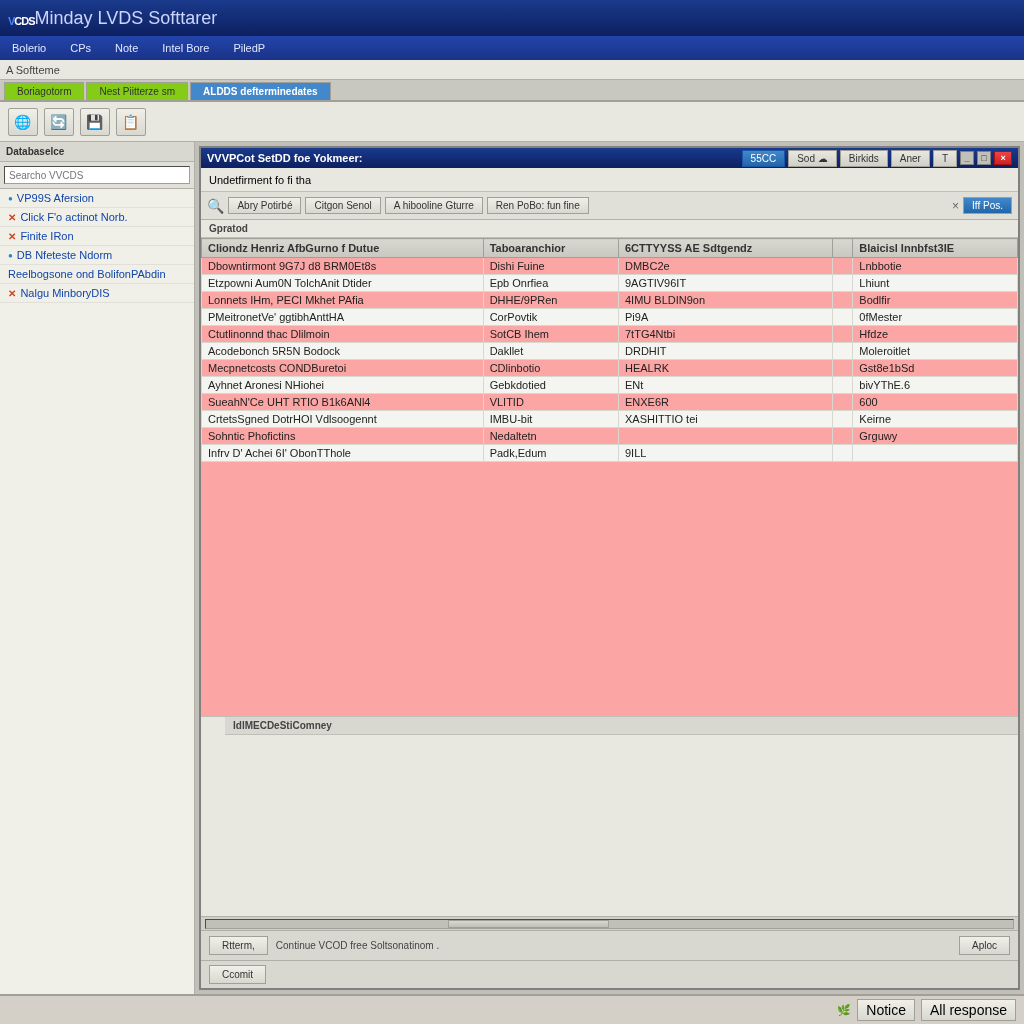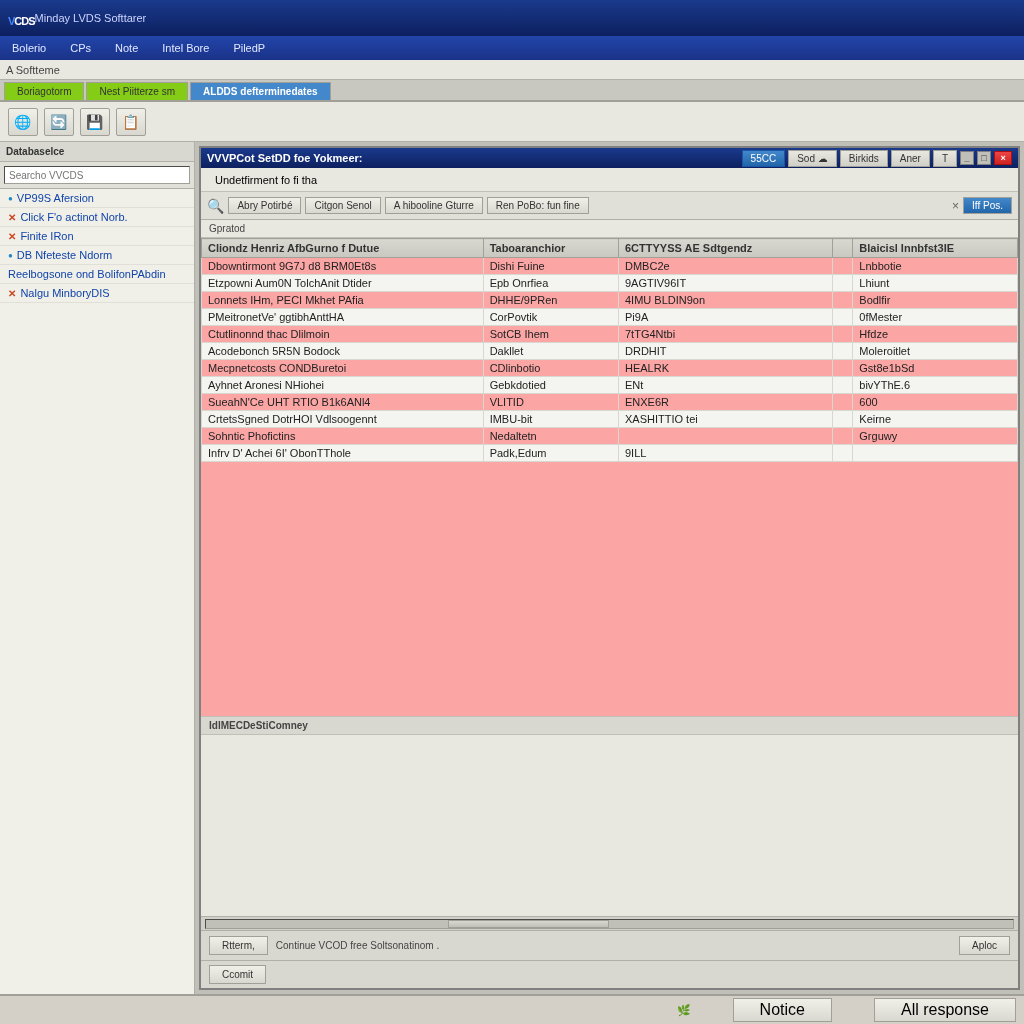--- a/index.html
+++ b/index.html
@@ -15,21 +15,21 @@
       color: white;
     }
     .title-bar-logo {
       font-size: 22px;
       font-weight: bold;
       color: white;
       margin-right: 0;
       letter-spacing: -1px;
     }
     .title-bar-logo span { color: #4488ff; }
-    .title-bar-text { font-size: 11px; color: #ccd4ff; }
+    .title-bar-text { font-size: 18px; color: #ccd4ff; }
 
     
     .menu-bar {
       background: linear-gradient(to bottom, #2244aa, #1a3388);
       height: 24px;
       display: flex;
       align-items: center;
       padding: 0 8px;
       color: white;
       gap: 16px;
@@ -206,30 +206,30 @@
       cursor: pointer;
       color: #333;
     }
     .dialog-btn.active { background: linear-gradient(to bottom, #4488cc, #2266aa); color: white; }
 
     .search-filter-row {
       background: #e8e8e0;
       height: 24px;
       display: flex;
       align-items: center;
-      padding: 0 14px;
+      padding: 0 8px;
       gap: 6px;
       border-bottom: 1px solid #c0c0b8;
       font-size: 10px;
     }
 
     .results-section-label {
       padding: 3px 8px;
       font-size: 10px;
-      font-weight: normal;
+      font-weight: bold;
       color: #444;
       background: #e8e8e0;
       border-bottom: 1px solid #c0c0b8;
     }
 
     
     .data-table-wrapper {
       flex: 1;
       overflow: auto;
       background: #fca5a5;
@@ -263,20 +263,21 @@
       border-top: 1px solid #c0c0b8;
       overflow: auto;
     }
     .description-label {
       padding: 3px 8px;
       font-size: 10px;
       font-weight: bold;
       color: #444;
       background: #d8d8d0;
       border-bottom: 1px solid #c0c0b8;
+      margin-left: 24px;
     }
     .description-content {
       padding: 6px 8px;
       font-size: 10px;
       color: #555;
       min-height: 160px;
     }
 
     
     .scroll-row {
@@ -345,26 +346,25 @@
       height: 30px;
       background: #d4d0c8;
       border-top: 2px solid #a0a098;
       display: flex;
       align-items: center;
       padding: 0 8px;
       justify-content: flex-end;
       gap: 6px;
     }
     .status-btn {
-      padding: 2px 26px;
+      padding: 2px 8px;
       background: linear-gradient(to bottom, #f0f0e8, #d8d8d0);
       border: 1px solid #a0a098;
-      font-size: 16px;
-      cursor: pointer;
-      margin-left: 36px;
+      font-size: 14px;
+      cursor: pointer;
     }
 
     
     .red-btn {
       background: linear-gradient(to bottom, #ee4444, #cc2222);
       color: white;
       border: 1px solid #aa1111;
       padding: 2px 8px;
       font-size: 10px;
       cursor: pointer;

